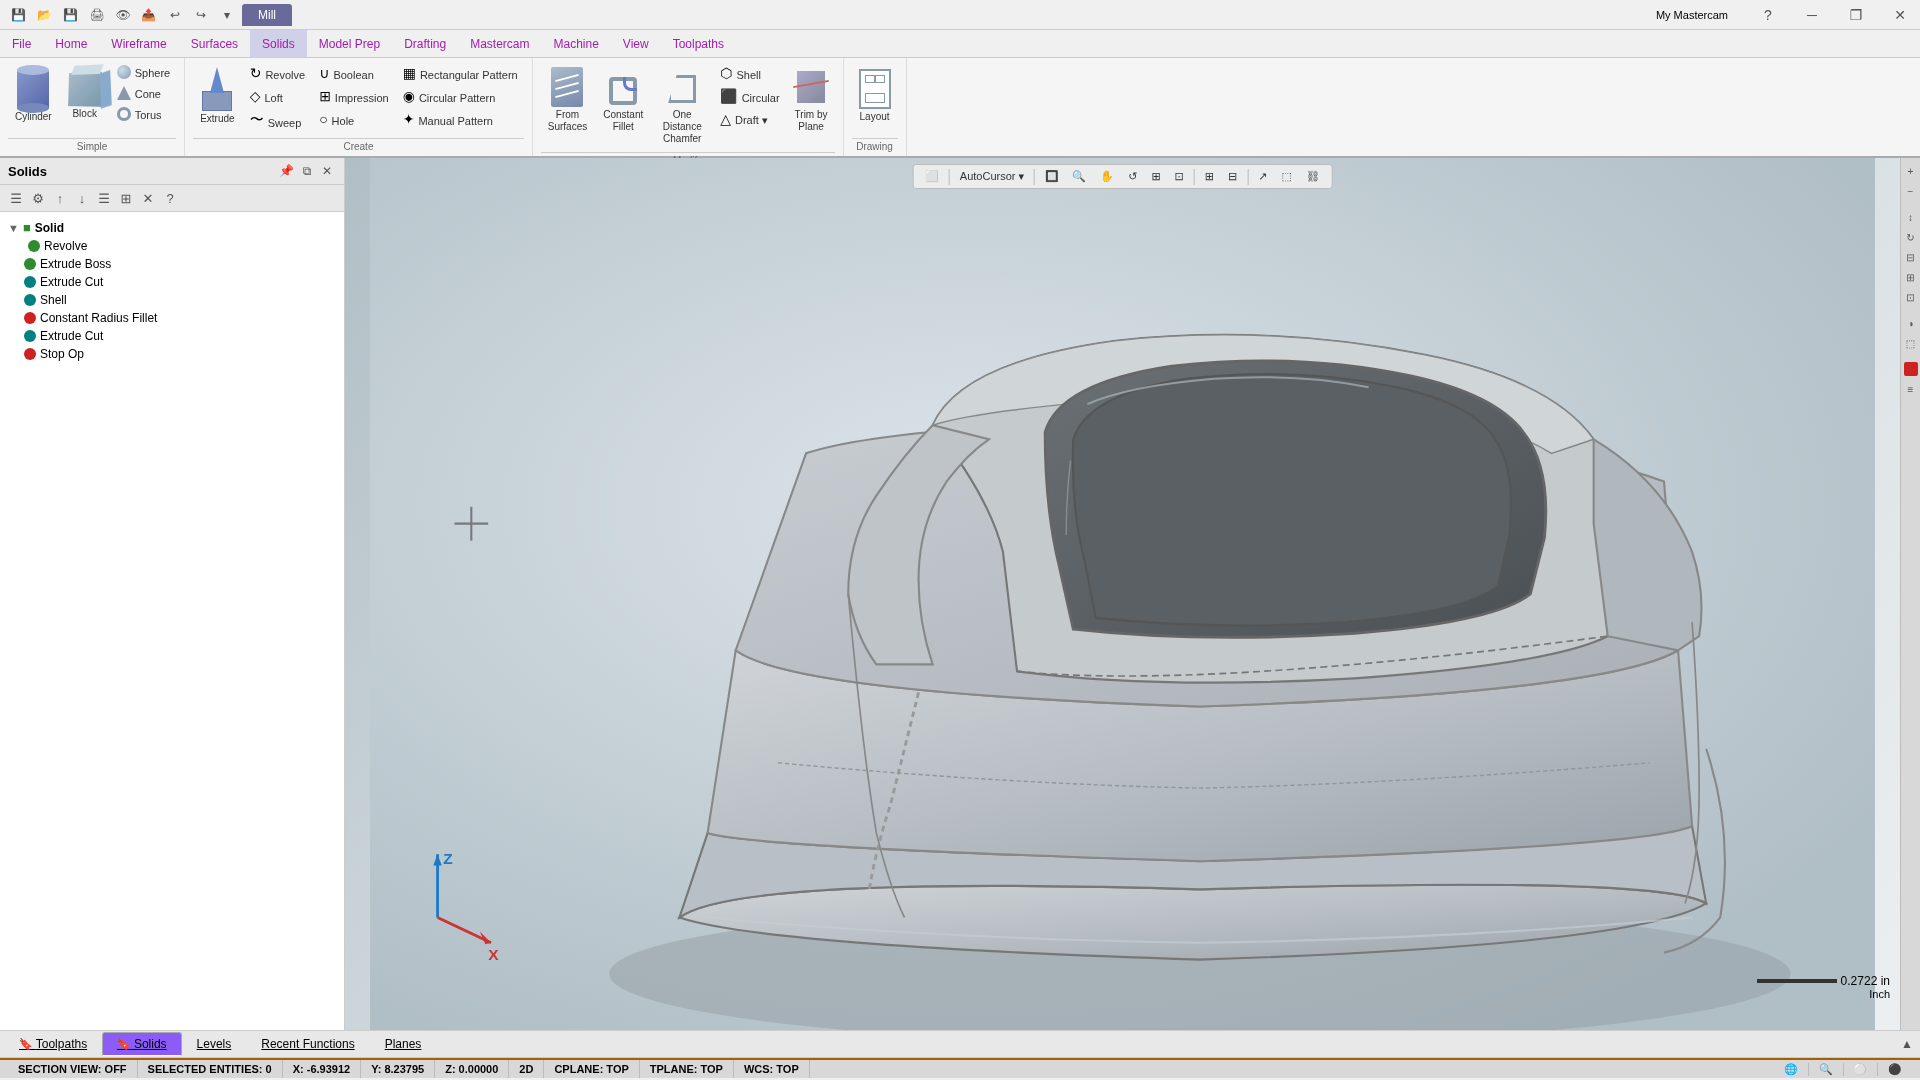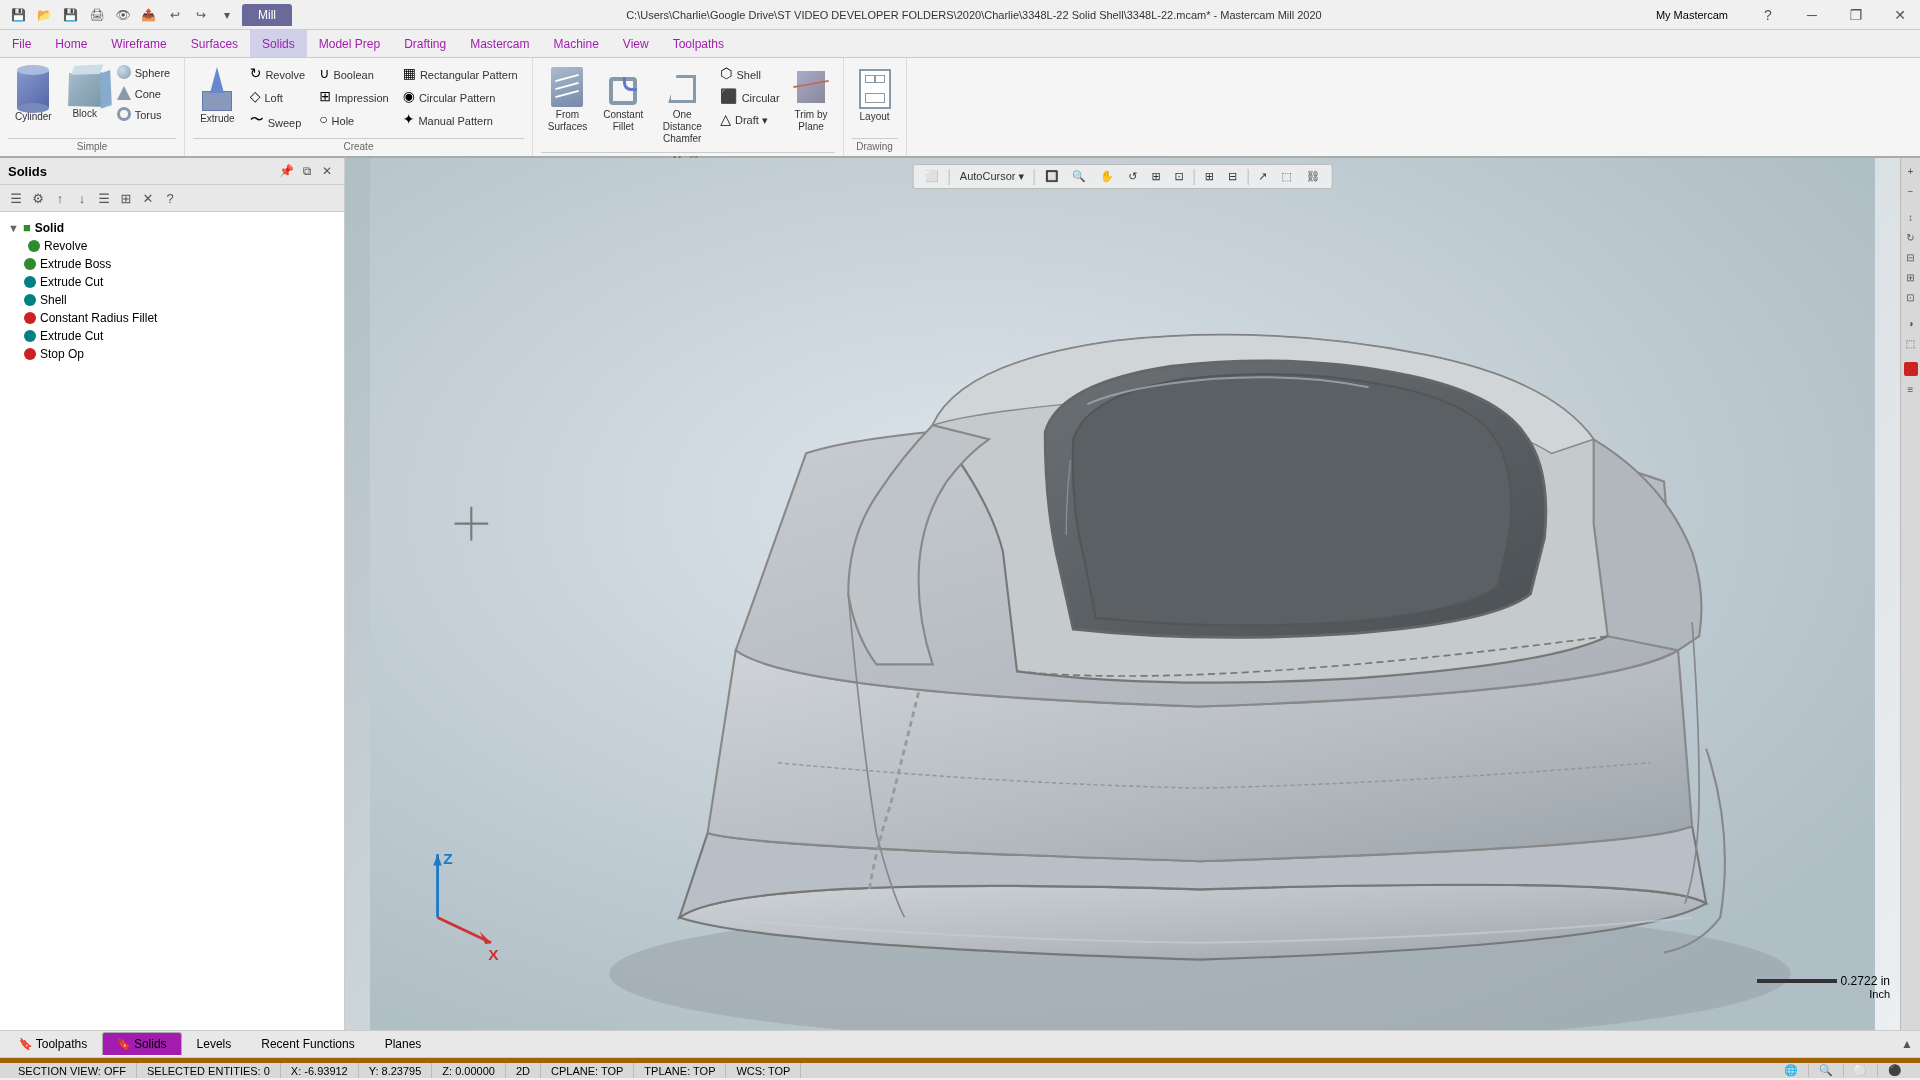--- a/index.html
+++ b/index.html
@@ -109,27 +109,27 @@
       padding: 4px 0; gap: 2px;
     }
     .rs-btn { width: 18px; height: 18px; background: transparent; border: none; cursor: pointer; font-size: 10px; color: #555; display: flex; align-items: center; justify-content: center; }
     .rs-btn.active { color: #cc2222; }
 
     
     #bottom-tabs {
       height: 28px; background: #e8e8e8; border-top: 1px solid #ccc; border-bottom: 1px solid #ccc;
       display: flex; align-items: center; padding: 0 4px; gap: 0;
     }
-    .btab { padding: 4px 14px; cursor: pointer; font-size: 12px; border: 1px solid transparent; border-radius: 3px 3px 0 0; }
-    .btab.active { background: #a21caf; border-color: #aaa; border-bottom-color: #fff; }
+    .btab { padding: 4px 14px; cursor: pointer; font-size: 12px; border: 1px solid transparent; border-radius: 3px 3px 0 0; text-decoration: underline; }
+    .btab.active { background: #8b5cf6; border-color: #aaa; border-bottom-color: #fff; }
 
     
     #statusbar {
-      height: 20px; background: #d8d8d8; border-top: 5px solid #a16207; display: flex; align-items: center;
-      padding: 0 8px; gap: 0; font-size: 11px;
+      height: 20px; background: #d8d8d8; border-top: 2px solid #a16207; display: flex; align-items: center;
+      padding: 0 8px; gap: 0; font-size: 11px; font-weight: bold;
     }
     .status-item { padding: 0 10px; border-right: 1px solid #bbb; height: 100%; display: flex; align-items: center; white-space: nowrap; }
     .status-item:last-child { border-right: none; }
     .status-right { margin-left: auto; display: flex; align-items: center; gap: 0; }
   </style>
 </head>
 <body>
 
 <div id="titlebar">
   <div id="titlebar-left">
@@ -137,21 +137,20 @@
     <div class="qat-btn">📂</div>
     <div class="qat-btn">💾</div>
     <div class="qat-btn">🖨</div>
     <div class="qat-btn">👁</div>
     <div class="qat-btn">📤</div>
     <div class="qat-btn">↩</div>
     <div class="qat-btn">↪</div>
     <div class="qat-btn">▾</div>
     <div class="mill-tab">Mill</div>
   </div>
-  <div id="titlebar-center">C:\Users\Charlie\Google Drive\ST VIDEO DEVELOPER FOLDERS\2020\Charlie\3348L-22 Solid Shell\3348L-22.mcam* - Mastercam Mill 2020</div>
   <div id="titlebar-right">
     <span style="font-size:11px; margin-right:8px;">My Mastercam</span>
     <div class="title-btn">?</div>
     <div class="title-btn">─</div>
     <div class="title-btn">❐</div>
     <div class="title-btn close">✕</div>
   </div>
 </div>
 
 <div id="menubar">

